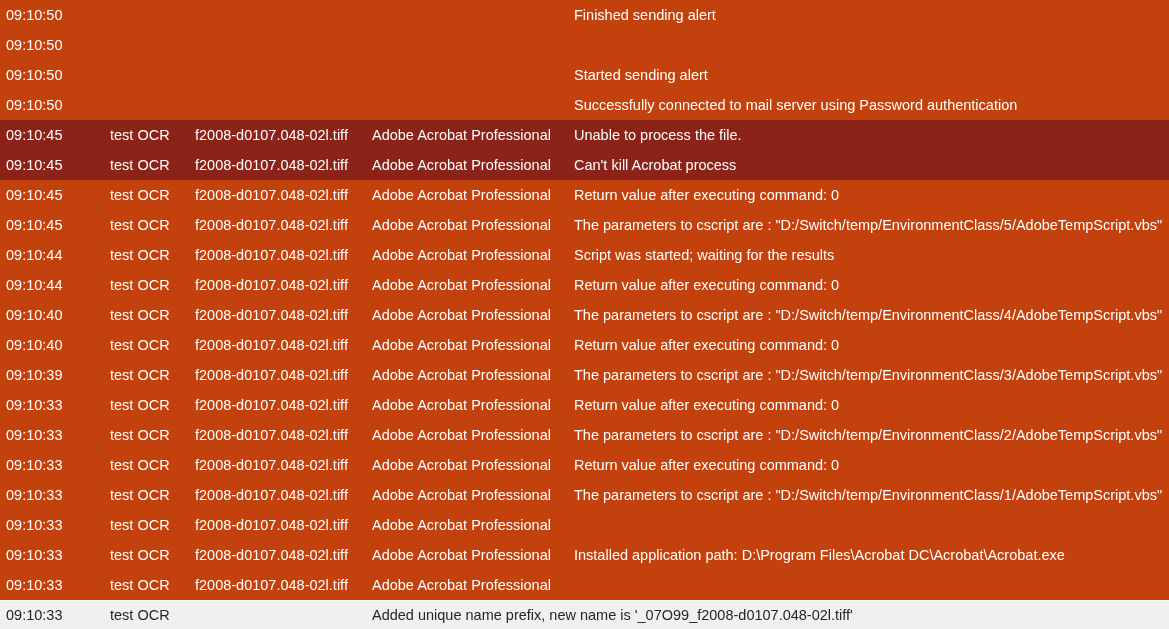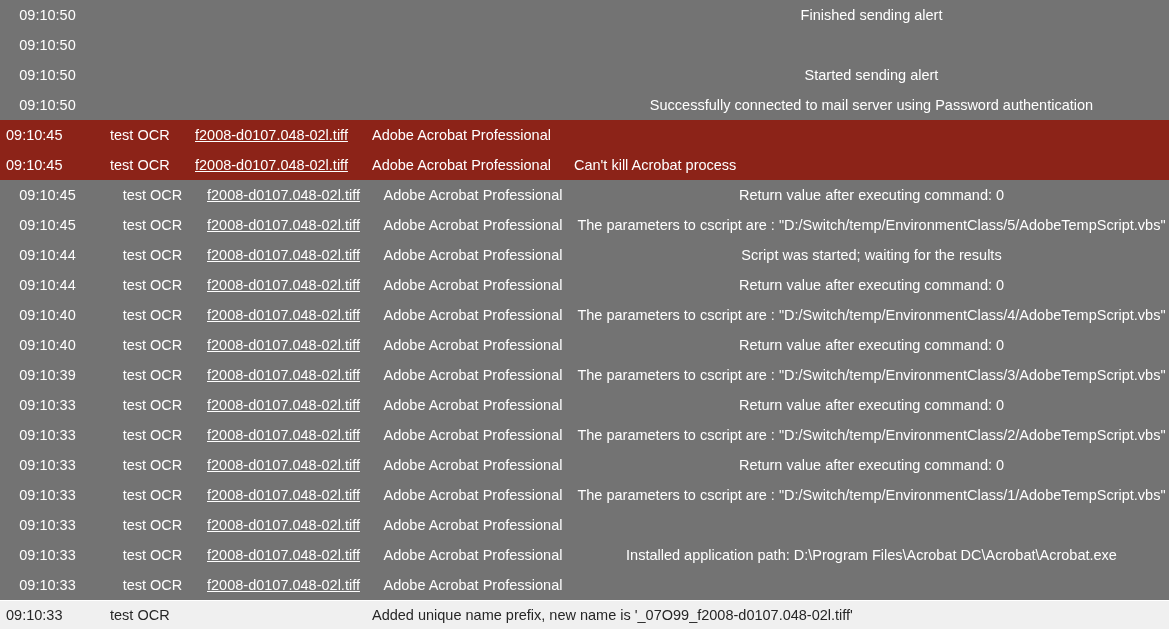--- a/index.html
+++ b/index.html
@@ -22,43 +22,42 @@
     display: flex;
     align-items: center;
     height: 30px;
     box-sizing: border-box;
     width: 1169px;
     font-size: 14.5px;
     line-height: 30px;
     white-space: nowrap;
   }
   .log-row.level-info {
-    background: #737373;
+    background: #c2410c;
     color: #ffffff;
-    text-align: center;
   }
   .log-row.level-error {
     background: #8c2318;
     color: #ffffff;
   }
   .log-row.level-selected {
     background: #f0f0f0;
     color: #262626;
     border-top: 1px solid #ffffff;
     border-bottom: 1px solid #a8bfa0;
   }
   .cell {
     overflow: hidden;
     text-overflow: clip;
     white-space: nowrap;
     box-sizing: border-box;
   }
   .col-time   { width: 89px;  padding-left: 6px; }
   .col-job    { width: 85px;  padding-left: 0px; margin-left: 21px; }
-  .col-file   { width: 177px; padding-left: 0px; text-decoration: underline; }
+  .col-file   { width: 177px; padding-left: 0px; }
   .col-app    { width: 202px; padding-left: 0px; }
   .col-msg    { flex: 1 1 auto; padding-left: 0px; padding-right: 0; }
 </style>
 </head>
 <body>
 
 <div id="log-table">
   <div id="log-rows">
       <div class="log-row level-info">
         <div class="cell col-time">09:10:50</div>
@@ -85,20 +84,21 @@
         <div class="cell col-job"></div>
         <div class="cell col-file"></div>
         <div class="cell col-app"></div>
         <div class="cell col-msg">Successfully connected to mail server using Password authentication</div>
       </div>
       <div class="log-row level-error">
         <div class="cell col-time">09:10:45</div>
         <div class="cell col-job">test OCR</div>
         <div class="cell col-file">f2008-d0107.048-02l.tiff</div>
         <div class="cell col-app">Adobe Acrobat Professional</div>
+        <div class="cell col-msg">Unable to process the file.</div>
       </div>
       <div class="log-row level-error">
         <div class="cell col-time">09:10:45</div>
         <div class="cell col-job">test OCR</div>
         <div class="cell col-file">f2008-d0107.048-02l.tiff</div>
         <div class="cell col-app">Adobe Acrobat Professional</div>
         <div class="cell col-msg">Can't kill Acrobat process</div>
       </div>
       <div class="log-row level-info">
         <div class="cell col-time">09:10:45</div>

